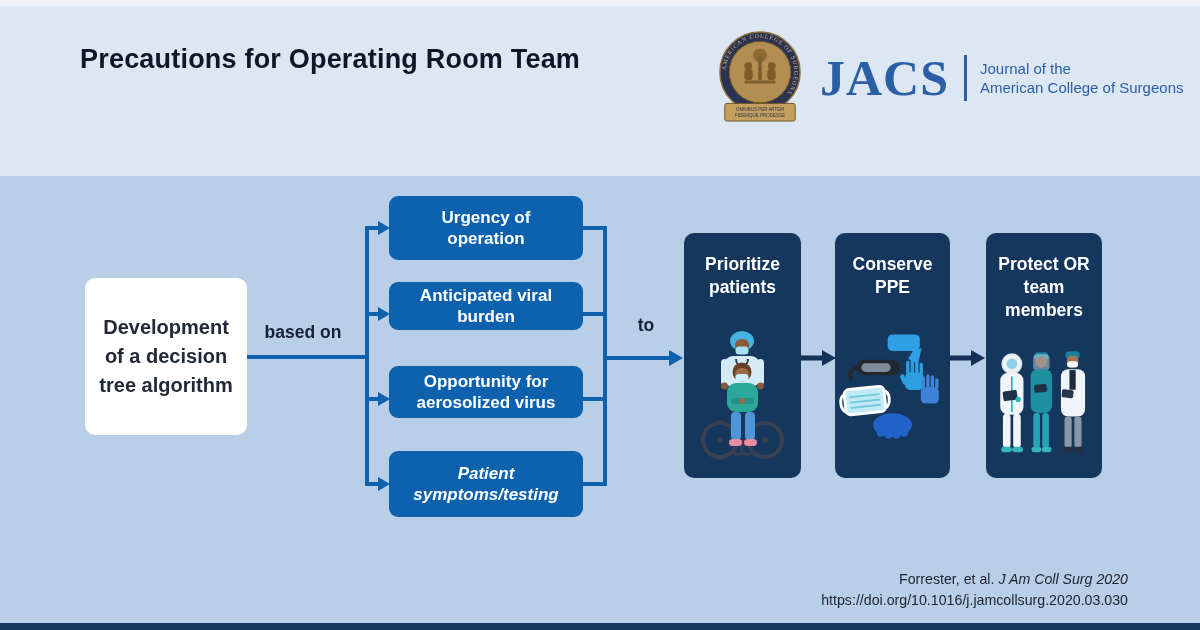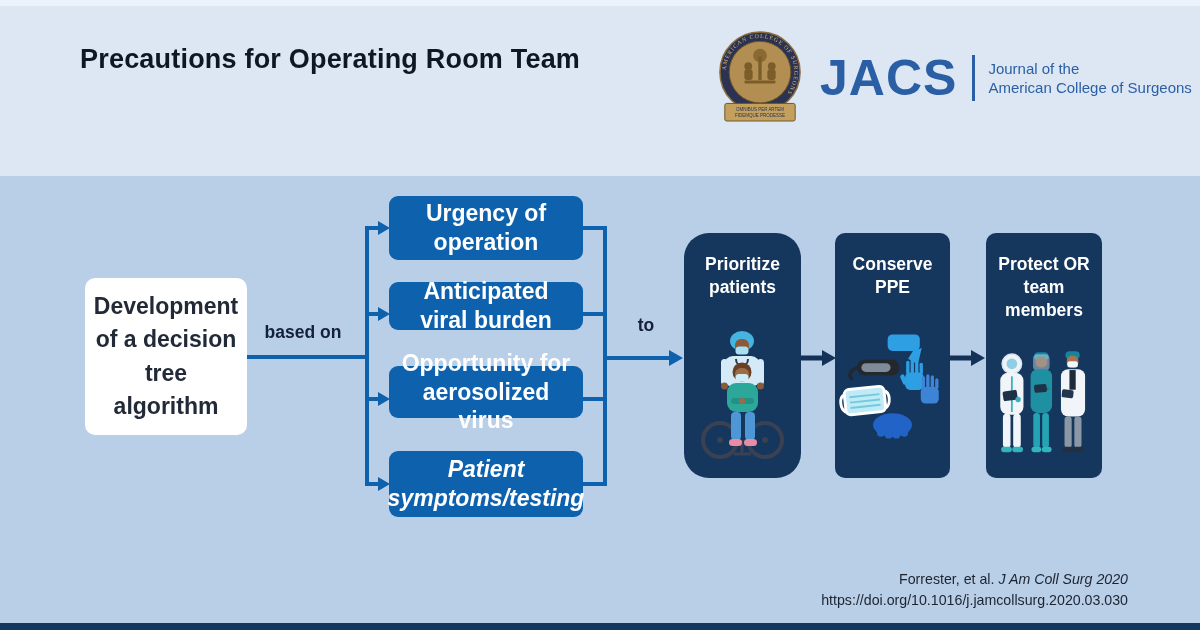--- a/index.html
+++ b/index.html
@@ -11,41 +11,41 @@
   
   .header{position:absolute;top:0;left:0;width:1200px;height:176px;background:#dce7f3;}
   .header-top-strip{position:absolute;top:0;left:0;width:1200px;height:6px;background:#edf2fa;}
   .title{
     position:absolute;left:80px;top:40px;
     font-size:27px;font-weight:bold;color:#0e1726;line-height:38px;letter-spacing:.2px;
   }
   .logo{position:absolute;left:716px;top:28px;height:100px;display:flex;align-items:center;}
   .seal{width:88px;height:98px;flex:0 0 auto;}
   .wordmark{
-    font-family:Liberation Sans, sans-serif;
+    font-family:Liberation Serif, serif;
     font-size:50px;font-weight:700;color:#2a5fa5;margin-left:16px;letter-spacing:1px;
   }
   .logo-divider{width:3px;height:46px;background:#2a5fa5;margin:0 13px 0 15px;}
   .tagline{font-size:15px;line-height:19px;color:#2a5fa5;}
   
   .connectors{position:absolute;top:0;left:0;width:1200px;height:630px;pointer-events:none;}
   .source-box{
     position:absolute;left:85px;top:278px;width:162px;height:157px;background:#ffffff;border-radius:10px;
     display:flex;align-items:center;justify-content:center;text-align:center;
-    font-size:23px;font-weight:bold;color:#222a38;line-height:1.45;padding:0 12px;box-sizing:border-box;
+    font-size:20px;font-weight:bold;color:#222a38;line-height:1.45;padding:0 12px;box-sizing:border-box;
   }
   .flow-label{
     position:absolute;font-size:17.5px;font-weight:bold;color:#15203a;text-align:center;
   }
   .label-based-on{left:260px;top:322px;width:86px;}
   .label-to{left:621px;top:315px;width:50px;}
   .criterion{
     position:absolute;left:389px;width:194px;background:#0d61ad;border-radius:9px;
     display:flex;align-items:center;justify-content:center;text-align:center;
-    color:#ffffff;font-size:23px;font-weight:bold;line-height:1.25;padding:0 12px;box-sizing:border-box;
+    color:#ffffff;font-size:17px;font-weight:bold;line-height:1.25;padding:0 12px;box-sizing:border-box;
   }
   .outcome{
     position:absolute;top:233px;height:245px;background:#15365d;border-radius:10px;
     color:#ffffff;text-align:center;box-sizing:border-box;
   }
   .outcome-title{
     margin:20px auto 0;max-width:100px;
     font-size:17.5px;font-weight:bold;line-height:1.3;
   }
   .illustration{position:absolute;}
@@ -139,21 +139,21 @@
 
   <div class="source-box">Development of a decision tree algorithm</div>
   <div class="flow-label label-based-on">based on</div>
   <div class="flow-label label-to">to</div>
 
   <div class="criterion" style="top:196px;height:64px;">Urgency of operation</div>
   <div class="criterion" style="top:282px;height:48px;">Anticipated viral burden</div>
   <div class="criterion" style="top:366px;height:52px;">Opportunity for aerosolized virus</div>
   <div class="criterion" style="top:451px;height:66px;font-style:italic;">Patient symptoms/testing</div>
 
-  <div class="outcome" style="left:684px;width:117px;border-radius:25px;">
+  <div class="outcome" style="left:684px;width:117px;">
     <div class="outcome-title">Prioritize patients</div>
     <svg class="illustration" style="left:11px;top:95px;" width="95" height="145" viewBox="0 0 95 145" aria-hidden="true">
 
       <circle cx="25" cy="112" r="17" fill="none" stroke="#3a4152" stroke-width="4"></circle>
       <circle cx="70" cy="112" r="17" fill="none" stroke="#3a4152" stroke-width="4"></circle>
       <circle cx="25" cy="112" r="3" fill="#3a4152"></circle>
       <circle cx="70" cy="112" r="3" fill="#3a4152"></circle>
       <path d="M47 112 V126 M39 126 H56" stroke="#3a4152" stroke-width="3" fill="none"></path>
 
       <ellipse cx="47" cy="13" rx="12" ry="10" fill="#45b4e0"></ellipse>

